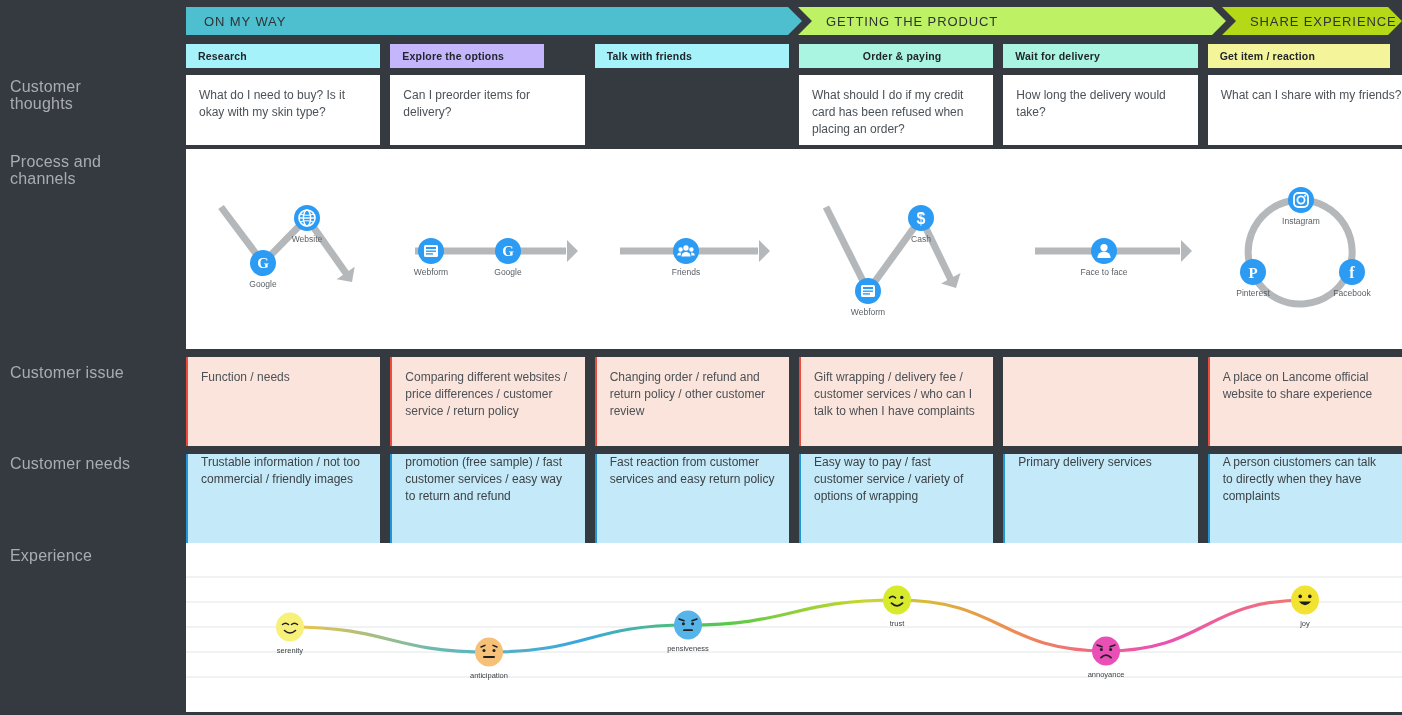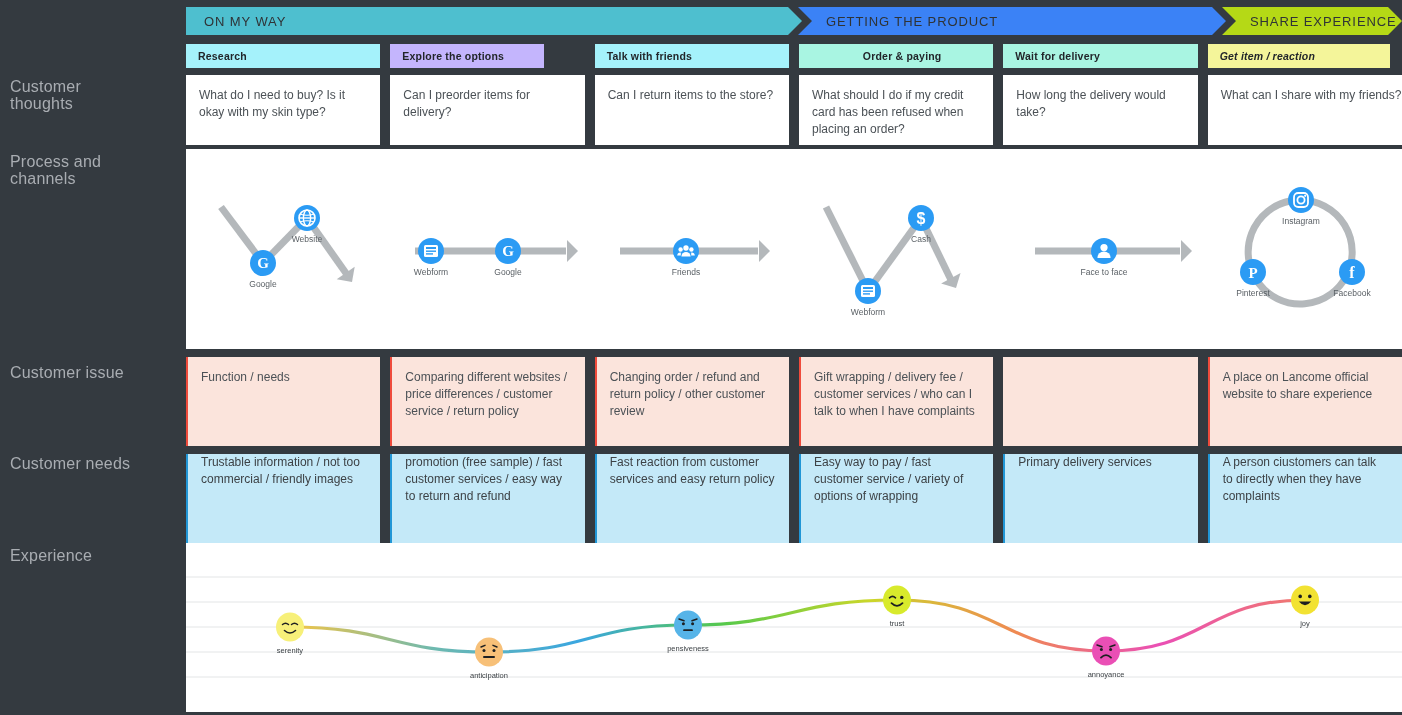--- a/index.html
+++ b/index.html
@@ -135,21 +135,21 @@
       <div class="rail-label" style="top: 153px;">Process and<br>channels</div>
       <div class="rail-label" style="top: 364px;">Customer issue</div>
       <div class="rail-label" style="top: 455px;">Customer needs</div>
       <div class="rail-label" style="top: 547px;">Experience</div>
     </div>
 
   <div class="stages" id="stages">
       <div class="stage s0" style="background: rgb(78, 191, 207);">
         <span>ON MY WAY</span>
       </div>
-      <div class="stage s1" style="background: #3b82f6;">
+      <div class="stage s1" style="background: #bef264;">
         <span>GETTING THE PRODUCT</span>
       </div>
       <div class="stage s2" style="background: rgb(181, 217, 22);">
         <span>SHARE EXPERIENCE</span>
       </div>
     </div>
 
   <div class="row steprow" id="steprow">
       <div class="step c0" style="left: 0px; width: 194.333px; background: rgb(165, 242, 251);">
         <span>Research</span>
@@ -159,29 +159,28 @@
       </div>
       <div class="step c2" style="left: 408.667px; width: 194.333px; background: rgb(165, 242, 251);">
         <span>Talk with friends</span>
       </div>
       <div class="step c3" style="left: 613px; width: 194.333px; background: rgb(169, 245, 226); justify-content: center;">
         <span>Order &amp; paying</span>
       </div>
       <div class="step c4" style="left: 817.333px; width: 194.333px; background: rgb(169, 245, 226);">
         <span>Wait for delivery</span>
       </div>
-      <div class="step c5" style="left: 1021.67px; width: 182px; background: rgb(244, 245, 154); font-style: italic;">
+      <div class="step c5" style="left: 1021.67px; width: 182px; background: rgb(244, 245, 154);">
         <span>Get item / reaction</span>
       </div>
     </div>
 
   <div class="row thoughtsrow" id="thoughtsrow">
       <div class="cell thought" style="left: 0px; width: 194.333px;"><span>What do I need to buy? Is it okay with my skin type?</span></div>
       <div class="cell thought" style="left: 204.333px; width: 194.333px;"><span>Can I preorder items for delivery?</span></div>
-      <div class="cell thought" style="left: 408.667px; width: 194.333px;"><span>Can I return items to the store?</span></div>
       <div class="cell thought" style="left: 613px; width: 194.333px;"><span>What should I do if my credit card has been refused when placing an order?</span></div>
       <div class="cell thought" style="left: 817.333px; width: 194.333px;"><span>How long the delivery would take?</span></div>
       <div class="cell thought" style="left: 1021.67px; width: 212px;"><span>What can I share with my friends?</span></div>
     </div>
 
   <div class="row processrow">
     <div class="process-canvas">
       <svg id="process-svg" width="1216" height="200" viewBox="0 0 1216 200">
           <path d="M 35 58 L 77 114" stroke="#b4b8bb" stroke-width="7" fill="none" stroke-linecap="butt" stroke-linejoin="miter"></path>
           <path d="M 77 114 L 121 69" stroke="#b4b8bb" stroke-width="7" fill="none" stroke-linecap="butt" stroke-linejoin="miter"></path>

